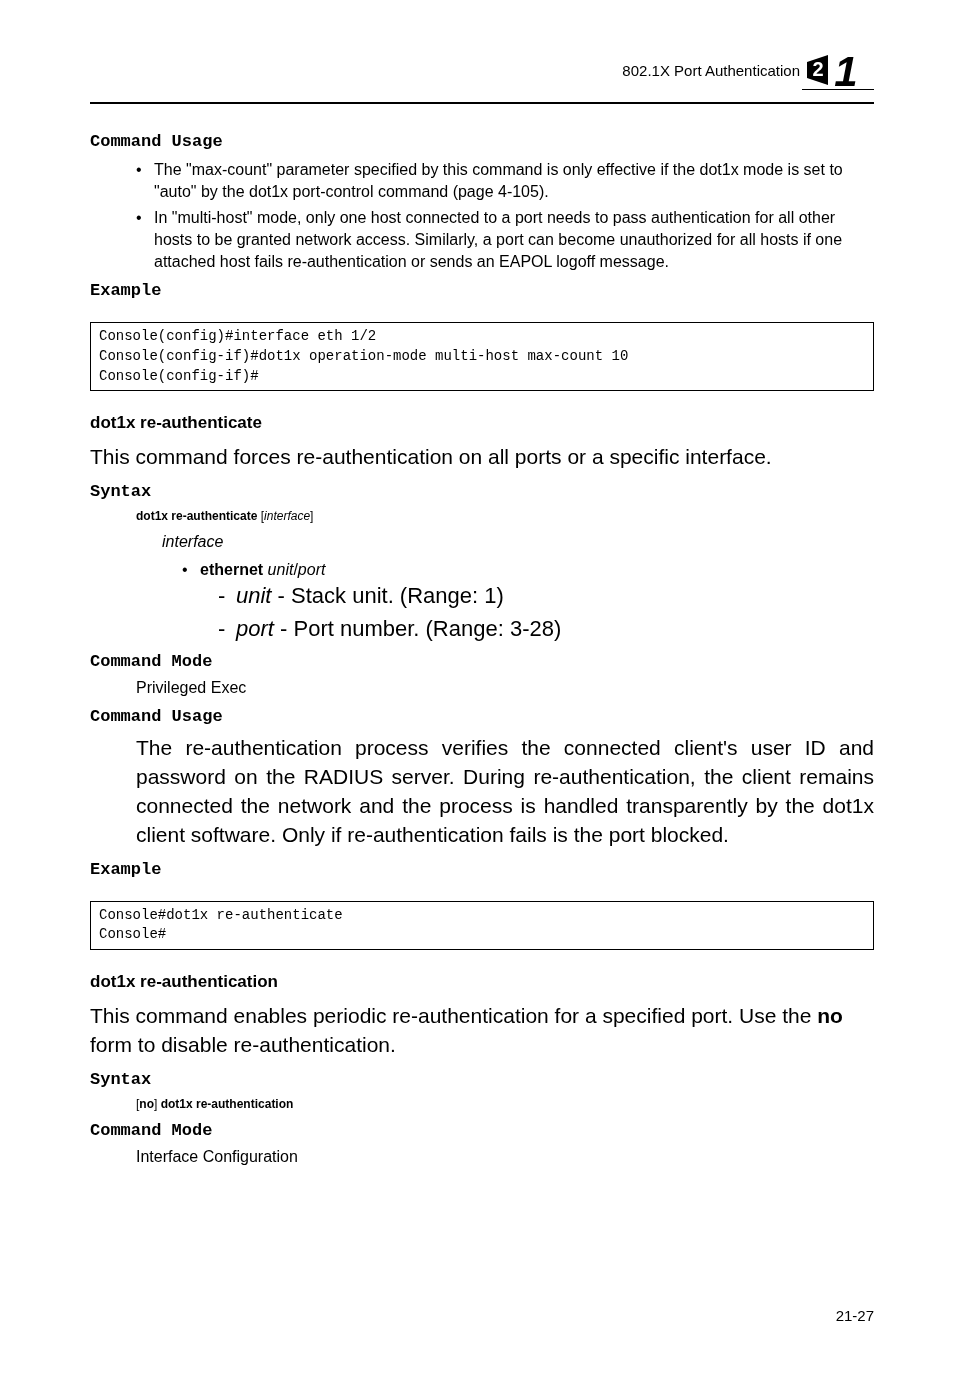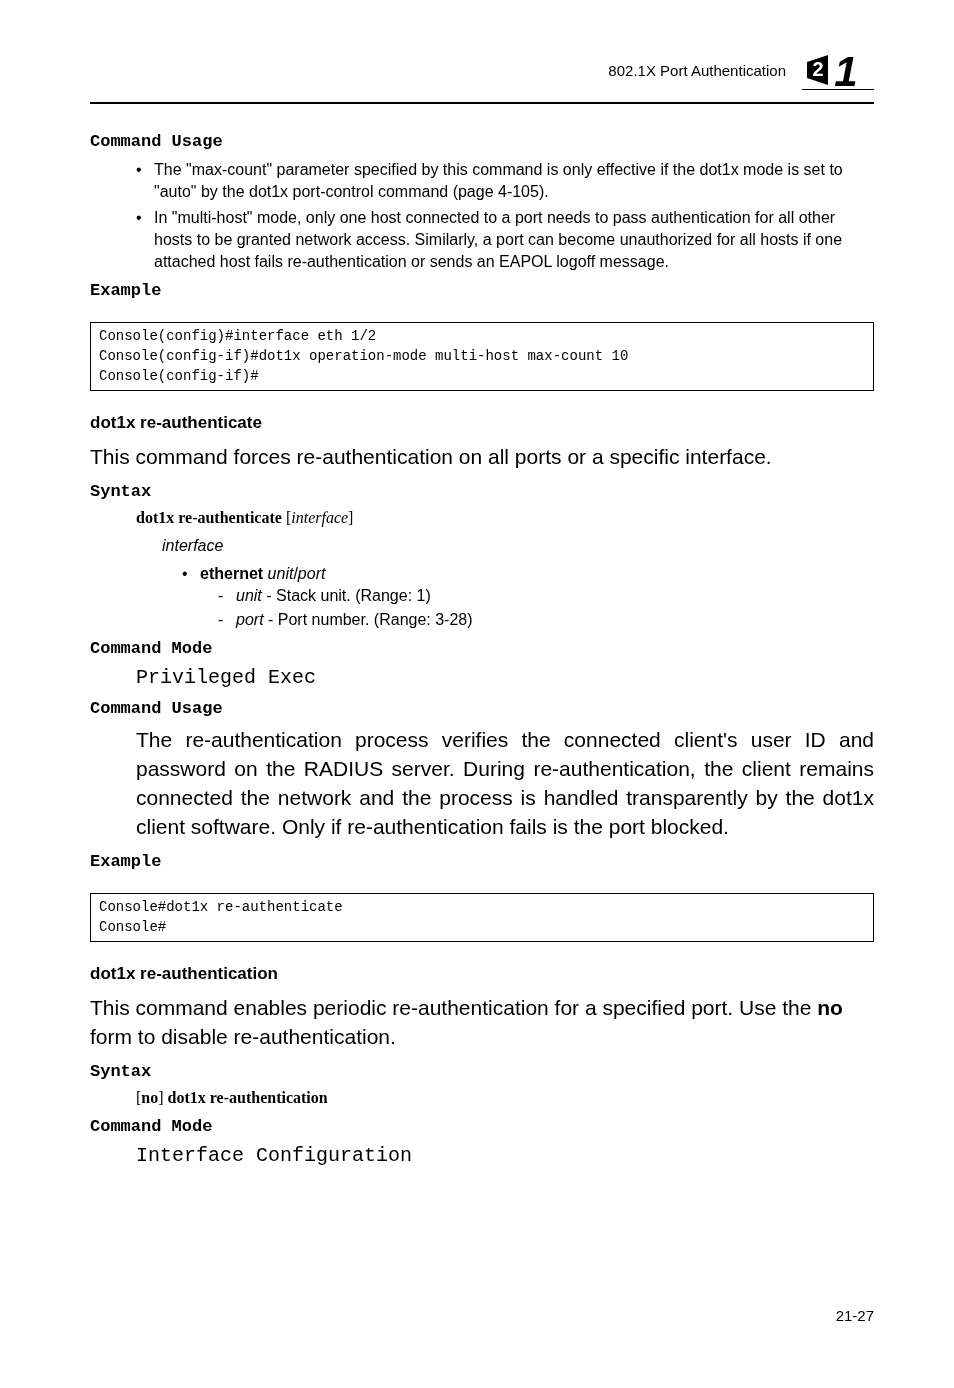--- a/index.html
+++ b/index.html
@@ -9,21 +9,21 @@
     width: 954px;
     height: 1388px;
     position: relative;
     padding: 50px 80px 50px 90px;
     color: #000;
   }
   .header-line {
     display: flex;
     align-items: center;
     justify-content: flex-end;
-    gap: 16px;
+    gap: 2px;
     margin-bottom: 12px;
   }
   .header-title {
     font-size: 15px;
     color: #000;
   }
   .header-badge {
     display: flex;
     align-items: center;
   }
@@ -70,21 +70,21 @@
     left: 0;
     top: 0;
   }
   ul.dashes {
     list-style: none;
     padding-left: 18px;
   }
   ul.dashes > li {
     position: relative;
     padding-left: 18px;
-    font-size: 16px;
+    font-size: 22px;
     line-height: 1.38;
     margin-bottom: 2px;
   }
   ul.dashes > li::before {
     content: "-";
     position: absolute;
     left: 0;
     top: 0;
   }
   .italic { font-style: italic; }
@@ -100,35 +100,33 @@
     line-height: 1.4;
   }
   .page-num {
     position: absolute;
     bottom: 64px;
     right: 80px;
     font-size: 15px;
   }
   .syntax-line {
     padding-left: 46px;
-    font-size: 16px;
+    font-size: 12px;
     margin-bottom: 10px;
-    font-family: Liberation Serif, serif;
   }
   .interface-line {
     padding-left: 72px;
     font-size: 16px;
     font-style: italic;
     margin-bottom: 8px;
   }
   .cmd-mode-val {
     padding-left: 46px;
-    font-size: 20px;
+    font-size: 16px;
     margin-bottom: 10px;
-    font-family: Liberation Mono, monospace;
   }
 </style>
 </head>
 <body>
 
 <div class="header-line">
   <span class="header-title">802.1X Port Authentication</span>
   <span class="header-badge">
     <svg width="72" height="40" viewBox="0 0 72 40">
       <polygon points="5,12 26,5 26,35 5,28" fill="#000"></polygon>

